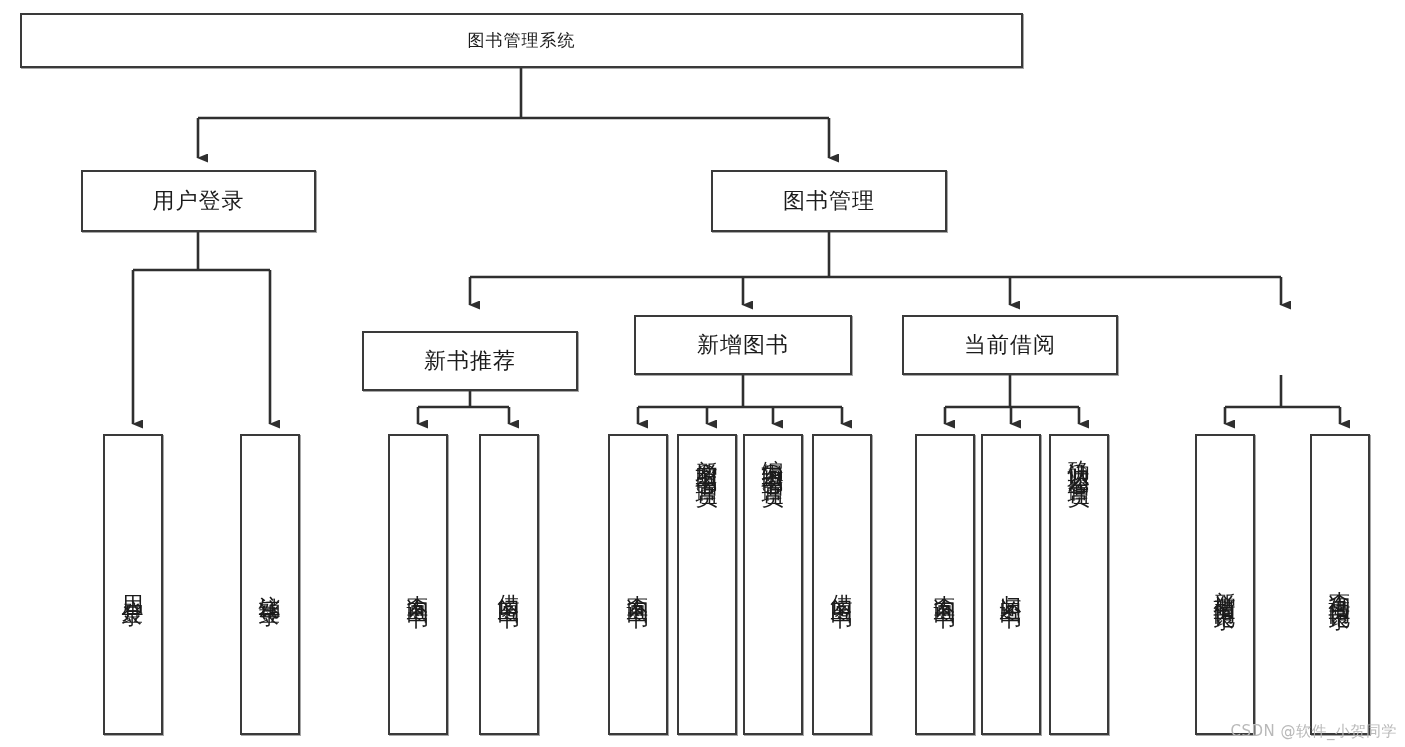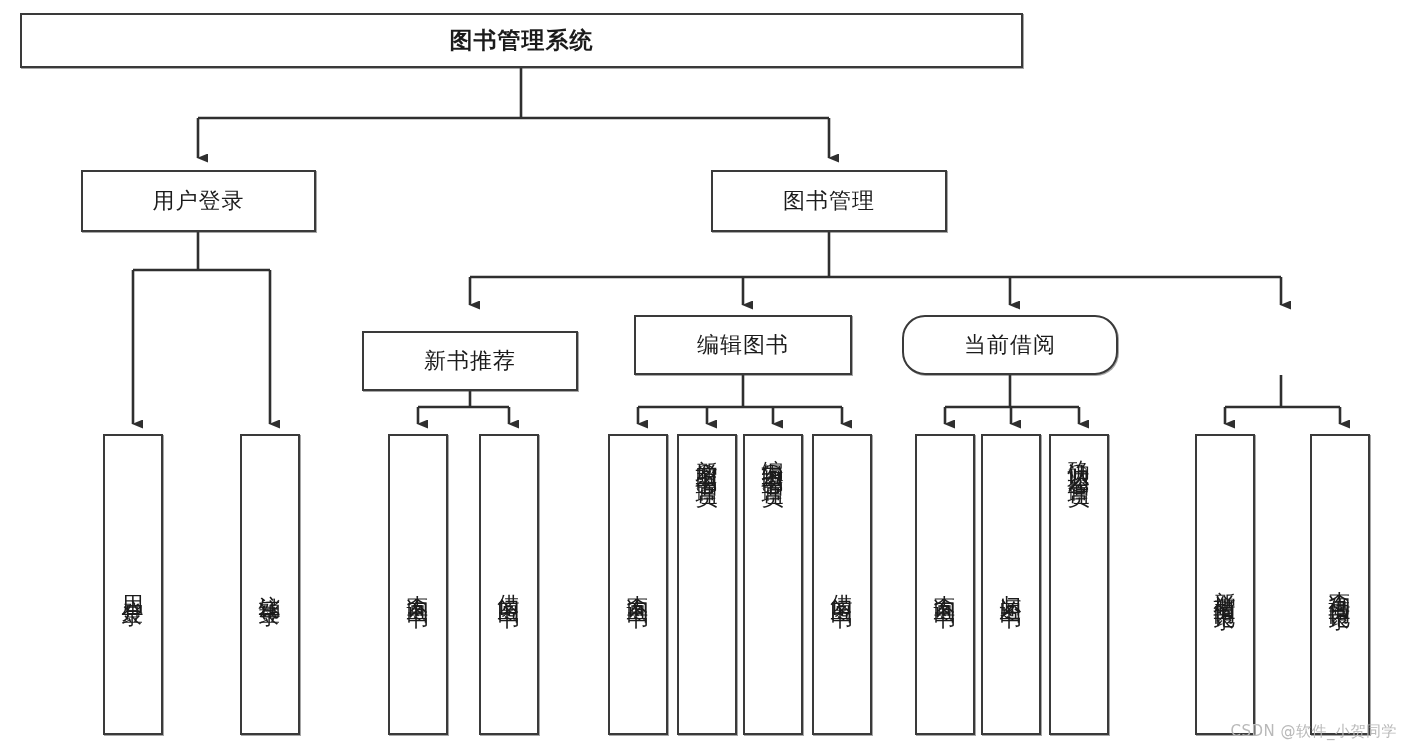--- a/index.html
+++ b/index.html
@@ -32,23 +32,22 @@
     background: #ffffff;
     border: 2px solid #3a3a3a;
     box-shadow: 1px 1px 0 rgba(60,60,60,0.45);
     display: flex;
     align-items: center;
     justify-content: center;
     color: #1b1b1b;
     z-index: 2;
   }
   .node.level-root {
-    font-size: 23px;
+    font-size: 17px;
     letter-spacing: 1px;
-    font-weight: bold;
   }
   .node.level-2 {
     font-size: 22px;
     letter-spacing: 1px;
   }
   .node.level-3 {
     font-size: 22px;
     letter-spacing: 1px;
   }
   .node.leaf {
@@ -146,23 +145,23 @@
     <span>用户登录</span>
   </div>
   <div class="node level-2" style="left:711px; top:170px; width:236px; height:62px;">
     <span>图书管理</span>
   </div>
 
   <div class="node level-3" style="left:362px; top:315px; width:216px; height:60px;margin-top:16px;">
     <span>新书推荐</span>
   </div>
   <div class="node level-3" style="left:634px; top:315px; width:218px; height:60px;">
-    <span>编辑图书</span>
-  </div>
-  <div class="node level-3" style="left:902px; top:315px; width:216px; height:60px;border-radius:23px;">
+    <span>新增图书</span>
+  </div>
+  <div class="node level-3" style="left:902px; top:315px; width:216px; height:60px;">
     <span>当前借阅</span>
   </div>
 
   <div class="node leaf center-text" style="left:103px; top:434px; width:60px; height:301px;">
     <span class="leaf-label">用户登录</span>
   </div>
   <div class="node leaf center-text" style="left:240px; top:434px; width:60px; height:301px;">
     <span class="leaf-label">注销登录</span>
   </div>
 

